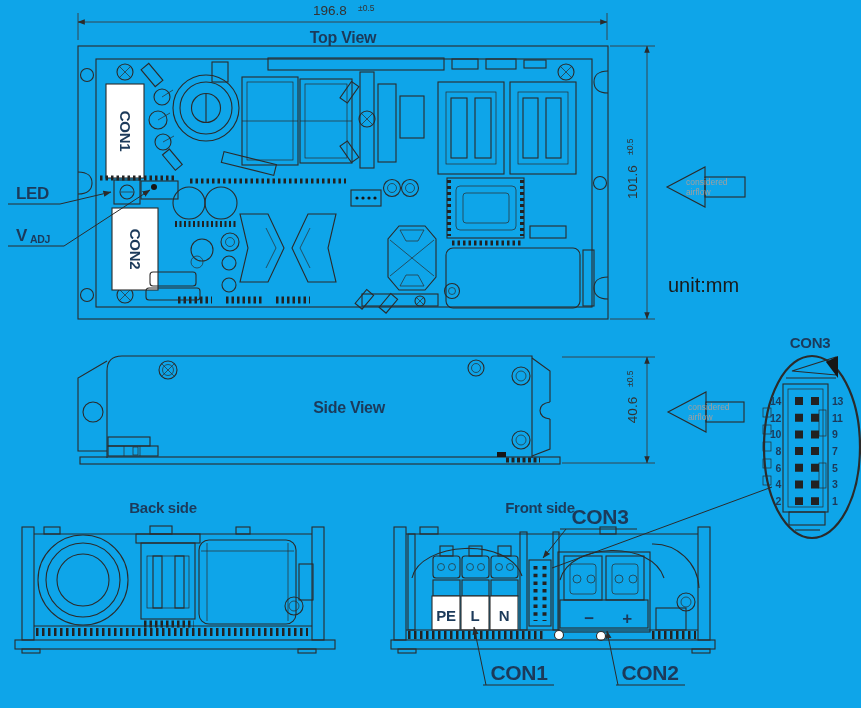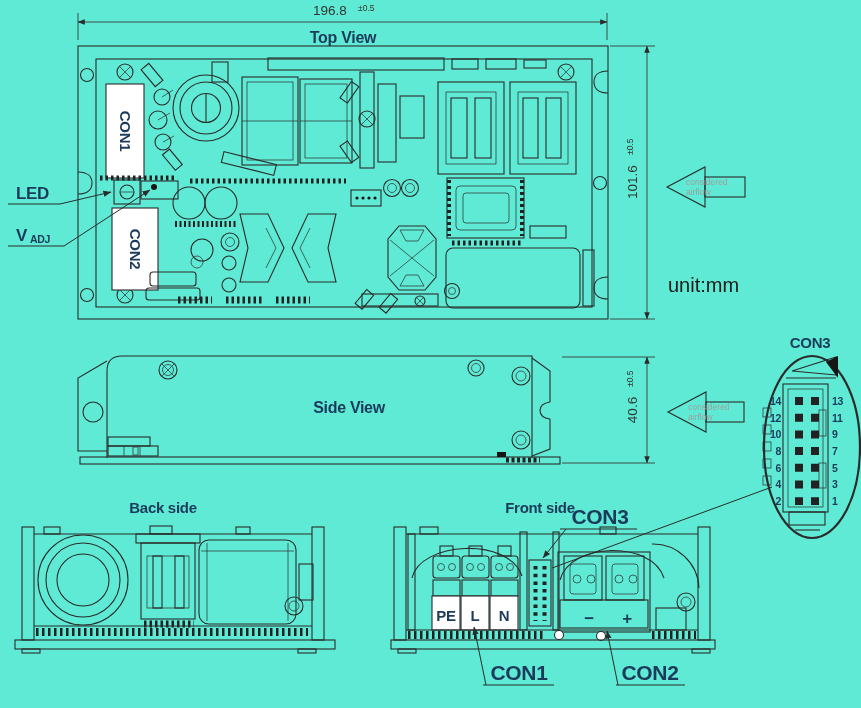--- a/index.html
+++ b/index.html
@@ -1,16 +1,16 @@
 <!DOCTYPE html>
 <html><head>
 <meta charset="utf-8">
 <style>
   html,body{margin:0;padding:0;background:#fff;}
-  .canvas{width:861px;height:708px;position:relative;background:#5eead4;overflow:hidden;
+  .canvas{width:861px;height:708px;position:relative;background:#0ea5e9;overflow:hidden;
           font-family:"Liberation Sans",sans-serif;}
   svg{display:block;}
   .ln{stroke:#2b2b2b;fill:none;stroke-width:1.1;}
   .ln2{stroke:#2b2b2b;fill:none;stroke-width:2.2;}
   .thin{stroke:#2b2b2b;fill:none;stroke-width:0.7;}
   .wht{fill:#fff;stroke:#2b2b2b;stroke-width:1.1;}
   .blk{fill:#161616;stroke:none;}
   .dimln{stroke:#3a3a3a;fill:none;stroke-width:0.9;}
   .lead{stroke:#2b2b2b;fill:none;stroke-width:1;}
   .lbl{fill:#1c3a5a;font-weight:bold;letter-spacing:-0.3px;}

